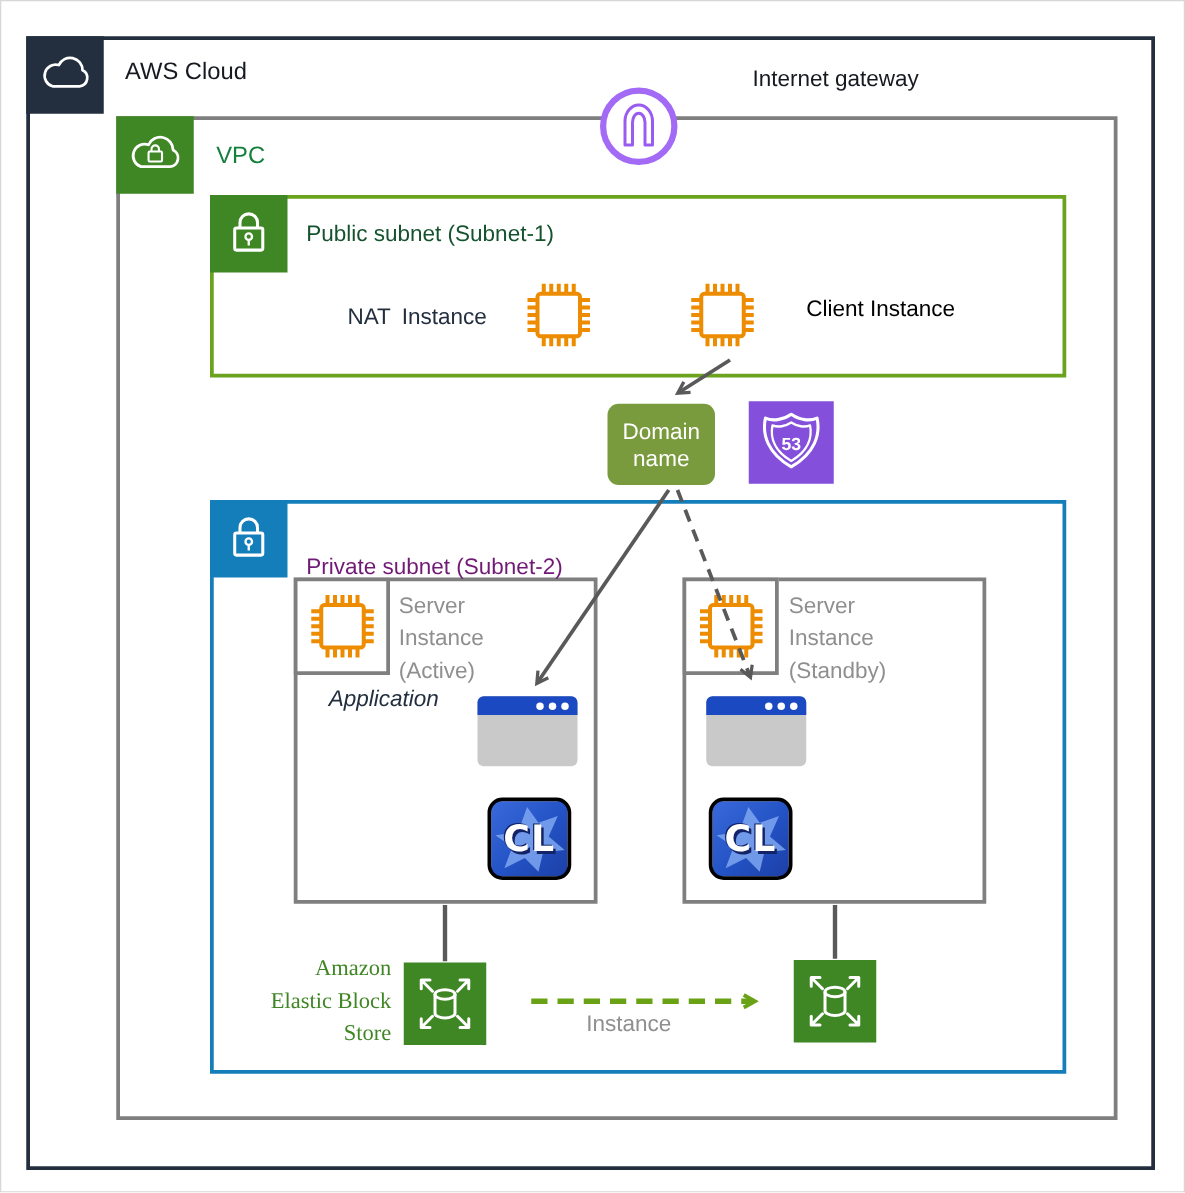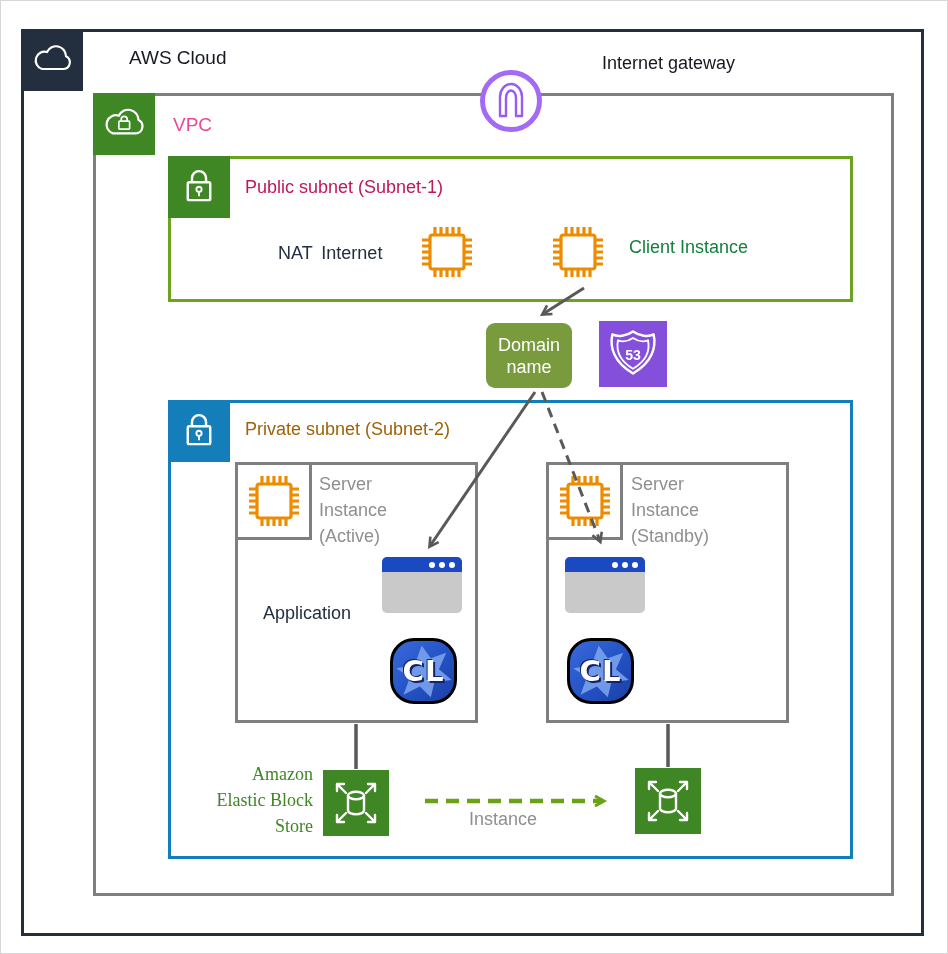--- a/index.html
+++ b/index.html
@@ -16,28 +16,28 @@
   .server-box{position:absolute;width:243px;height:261px;border:3px solid #7f7f7f;box-sizing:border-box;}
   #server-left{left:234px;top:461px;}
   #server-right{left:545px;top:461px;}
   .chip-cell{position:absolute;left:-3px;top:-3px;width:77px;height:78px;border:3px solid #7f7f7f;
     box-sizing:border-box;display:flex;align-items:center;justify-content:center;background:#fff;}
   .corner-icon{position:absolute;width:62px;height:62px;display:flex;align-items:center;justify-content:center;}
   .bg-dark{background:#232f3e;}
   .bg-green{background:#3f8624;}
   .bg-blue{background:#147eba;}
   .lbl{position:absolute;font-size:18px;white-space:nowrap;}
-  #aws-label{left:99px;top:46px;font-size:19px;margin-left:29px;}
+  #aws-label{left:99px;top:46px;font-size:19px;}
   #igw-label{left:553px;top:52px;margin-left:48px;}
-  #vpc-label{left:172px;top:113px;font-size:19px;color:#ec4899;}
-  #public-label{left:244px;top:176px;color:#be185d;}
-  #private-label{left:244px;top:418px;color:#a16207;}
+  #vpc-label{left:172px;top:113px;font-size:19px;color:#15803d;}
+  #public-label{left:244px;top:176px;color:#14532d;}
+  #private-label{left:244px;top:442px;color:#701a75;}
   #nat-label{left:277px;top:242px;color:#232f3e;word-spacing:4px;}
-  #client-label{left:628px;top:236px;color:#15803d;}
-  #app-label{left:262px;top:602px;color:#232f3e;}
+  #client-label{left:644px;top:236px;color:#000000;}
+  #app-label{left:262px;top:548px;color:#232f3e;font-style:italic;}
   .chip{position:absolute;width:58px;height:58px;}
   #nat-chip{left:417px;top:222px;}
   #client-chip{left:548px;top:222px;}
   .srv-name{position:absolute;width:114px;font-size:18px;line-height:26px;color:#8f8f8f;white-space:normal;}
   #srv-left-name{left:318px;top:470px;}
   #srv-right-name{left:630px;top:470px;}
   #igw-circle{position:absolute;left:479px;top:69px;width:62px;height:62px;border:5px solid #a36bf5;
     border-radius:50%;background:#fff;box-sizing:border-box;display:flex;align-items:center;justify-content:center;z-index:3;}
   #domain-node{position:absolute;left:485px;top:322px;width:86px;height:65px;background:#7a9a3e;
     border-radius:9px;display:flex;align-items:center;justify-content:center;text-align:center;
@@ -45,21 +45,21 @@
   #domain-node span{display:block;width:70px;white-space:normal;text-align:center;}
   #r53-icon{position:absolute;left:598px;top:320px;width:68px;height:66px;background:#8450db;
     display:flex;align-items:center;justify-content:center;text-decoration:underline;}
   #r53-label{left:679px;top:324px;width:102px;line-height:25px;color:#232f3e;white-space:normal;}
   .window{position:absolute;width:80px;height:56px;border-radius:5px;background:#c9c9c9;}
   .window-bar{height:15px;background:#1b49c2;border-radius:5px 5px 0 0;display:flex;align-items:center;
     justify-content:flex-end;gap:4px;padding-right:7px;box-sizing:border-box;}
   .window-dot{width:6px;height:6px;border-radius:50%;background:#fff;}
   #window-left{left:381px;top:556px;}
   #window-right{left:564px;top:556px;}
-  .cl-badge{position:absolute;width:67px;height:66px;border:3px solid #000;border-radius:24px;
+  .cl-badge{position:absolute;width:67px;height:66px;border:3px solid #000;border-radius:12px;
     background:linear-gradient(135deg,#3a69dd 0%,#2352c4 55%,#1c3fa6 100%);
     box-sizing:border-box;overflow:hidden;display:flex;align-items:center;justify-content:center;}
   #cl-left{left:389px;top:637px;}
   #cl-right{left:566px;top:637px;}
   .cl-blob{position:absolute;left:0;top:0;}
   .cl-text{position:relative;color:#fff;font-weight:bold;font-size:29px;letter-spacing:1px;
     text-shadow:2px 2px 0 #122368, -1px -1px 0 #122368;font-family:"DejaVu Sans",sans-serif;}
   .ebs{position:absolute;width:66px;height:66px;background:#3f8624;display:flex;align-items:center;justify-content:center;}
   #ebs-left{left:322px;top:769px;}
   #ebs-right{left:634px;top:767px;}
@@ -157,21 +157,21 @@
         <use href="#sym-lock"></use>
       </svg>
   </div>
 
   <div class="lbl" id="aws-label">AWS Cloud</div>
   <div class="lbl" id="igw-label">Internet gateway</div>
   <div class="lbl" id="vpc-label">VPC</div>
   <div class="lbl" id="public-label">Public subnet (Subnet-1)</div>
   <div class="lbl" id="private-label">Private subnet (Subnet-2)</div>
 
-  <div class="lbl" id="nat-label">NAT Internet</div>
+  <div class="lbl" id="nat-label">NAT Instance</div>
   <svg class="chip" id="nat-chip">
       <use href="#sym-chip"></use>
     </svg>
   <svg class="chip" id="client-chip">
       <use href="#sym-chip"></use>
     </svg>
   <div class="lbl" id="client-label">Client Instance</div>
 
   <div id="igw-circle">
     <svg width="48" height="48">

